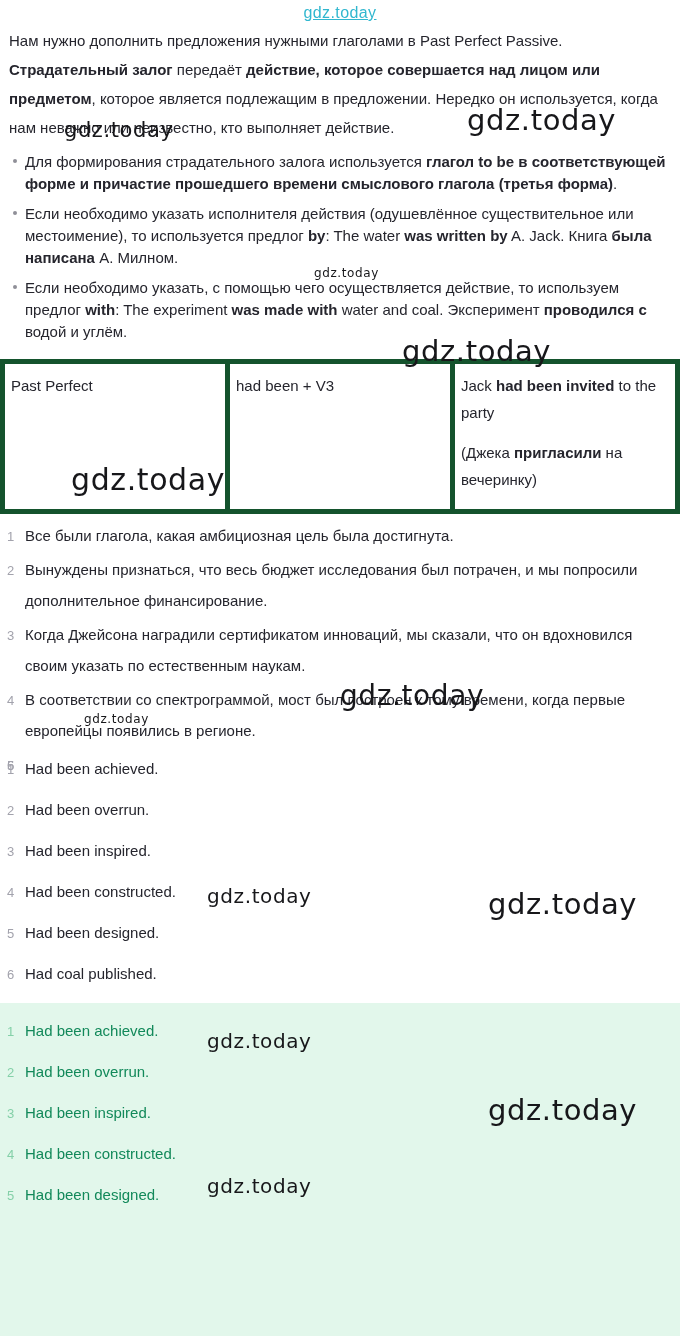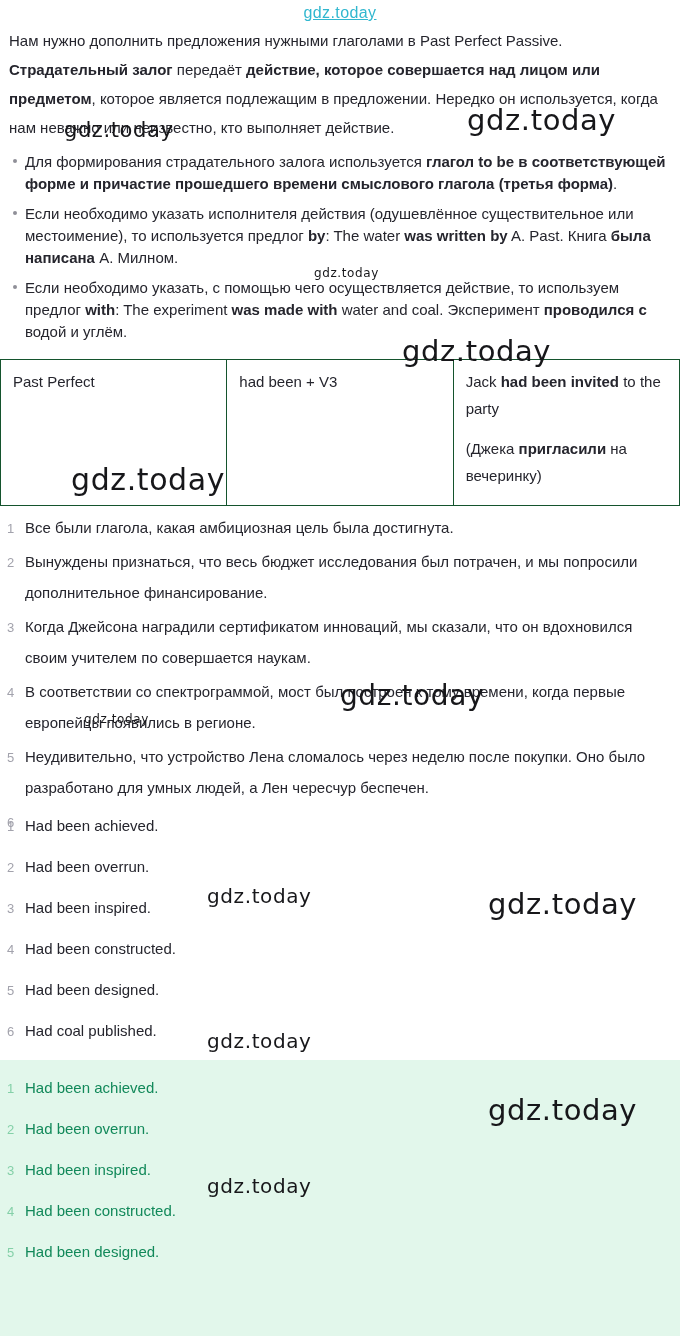--- a/index.html
+++ b/index.html
@@ -18,21 +18,21 @@
 
   .intro { padding: 3px 9px 0 9px; font-size: 15px; line-height: 29px; }
   .intro p { margin: 0; }
   b { font-weight: 700; }
 
   .bullets { list-style: none; margin: 9px 0 0 0; padding: 0 6px 0 0; font-size: 15px; line-height: 22px; }
   .bullets li { position: relative; padding-left: 25px; margin-bottom: 8px; }
   .bullets .dot { position: absolute; left: 13px; top: 8px; width: 4px; height: 4px; border-radius: 50%; background: #8f8f98; }
 
   .grammar-table { width: 680px; border-collapse: collapse; margin-top: 8px; font-size: 15px; table-layout: fixed; }
-  .grammar-table td { width: 33.33%; border: 1px solid #14532d; vertical-align: top; padding: 8px 8px 16px 12px; line-height: 27px; }
+  .grammar-table td { width: 33.33%; border: 5px solid #14532d; vertical-align: top; padding: 8px 8px 16px 6px; line-height: 27px; }
   .grammar-table td p { margin: 0 0 13px 0; }
   .grammar-table td p:last-child { margin-bottom: 0; }
 
   .num-list { list-style: none; margin: 6px 0 0 0; padding: 0 10px 0 0; font-size: 15px; }
   .num-list li { position: relative; padding-left: 25px; line-height: 31px; }
   .num-list .num { position: absolute; left: 7px; top: 1px; color: #a2a2ac; font-size: 13px; }
   .tasks li { margin-bottom: 3px; }
   .answers { margin-top: 4px; }
   .answers li { margin-bottom: 10px; }
 
@@ -64,21 +64,21 @@
     <p><b>Страдательный залог</b><span> передаёт </span><b>действие, которое совершается над лицом или предметом</b><span>, которое является подлежащим в предложении. Нередко он используется, когда нам неважно или неизвестно, кто выполняет действие.</span></p>
   </div>
 
   <ul class="bullets">
     <li>
       <span class="dot"></span>
       <span><span>Для формирования страдательного залога используется </span><b>глагол to be в соответствующей форме и причастие прошедшего времени смыслового глагола (третья форма)</b><span>.</span></span>
     </li>
     <li>
       <span class="dot"></span>
-      <span><span>Если необходимо указать исполнителя действия (одушевлённое существительное или местоимение), то используется предлог </span><b>by</b><span>: The water </span><b>was written by</b><span> A. Past. Книга </span><b>была написана</b><span> А. Милном.</span></span>
+      <span><span>Если необходимо указать исполнителя действия (одушевлённое существительное или местоимение), то используется предлог </span><b>by</b><span>: The water </span><b>was written by</b><span> A. Jack. Книга </span><b>была написана</b><span> А. Милном.</span></span>
     </li>
     <li>
       <span class="dot"></span>
       <span><span>Если необходимо указать, с помощью чего осуществляется действие, то используем предлог </span><b>with</b><span>: The experiment </span><b>was made with</b><span> water and coal. Эксперимент </span><b>проводился с</b><span> водой и углём.</span></span>
     </li>
   </ul>
 
   <table class="grammar-table">
     <tbody>
       <tr>
@@ -100,29 +100,28 @@
     <li>
       <span class="num">1</span>
       <span>Все были глагола, какая амбициозная цель была достигнута.</span>
     </li>
     <li>
       <span class="num">2</span>
       <span>Вынуждены признаться, что весь бюджет исследования был потрачен, и мы попросили дополнительное финансирование.</span>
     </li>
     <li>
       <span class="num">3</span>
-      <span>Когда Джейсона наградили сертификатом инноваций, мы сказали, что он вдохновился своим учителем по совершается наукам.</span>
+      <span>Когда Джейсона наградили сертификатом инноваций, мы сказали, что он вдохновился своим указать по естественным наукам.</span>
     </li>
     <li>
       <span class="num">4</span>
       <span>В соответствии со спектрограммой, мост был построен к тому времени, когда первые европейцы появились в регионе.</span>
     </li>
     <li>
       <span class="num">5</span>
-      <span>Неудивительно, что устройство Лена сломалось через неделю после покупки. Оно было разработано для умных людей, а Лен чересчур беспечен.</span>
     </li>
     <li>
       <span class="num">6</span>
     </li>
   </ol>
 
   <ol class="num-list answers">
     <li>
       <span class="num">1</span>
       <span>Had been achieved.</span>

